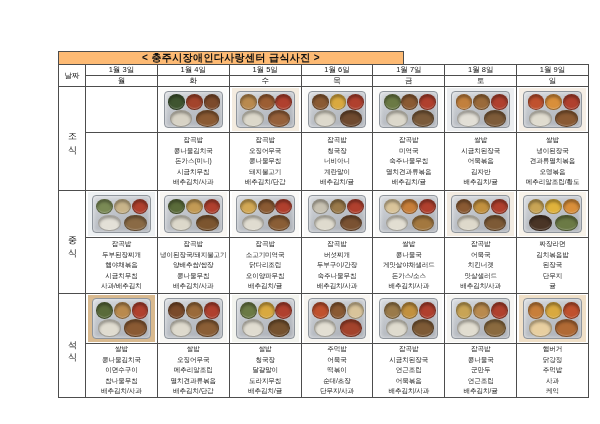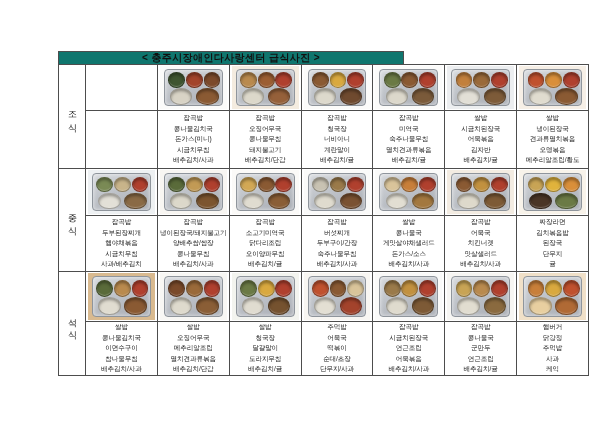--- a/index.html
+++ b/index.html
@@ -10,21 +10,21 @@
   .approval{position:absolute;left:418px;top:18px;width:152px;display:grid;
             grid-template-columns:17px 1fr 1fr 1fr;grid-template-rows:11px 17px;
             grid-auto-flow:column;border-left:1px solid #4d4d4d;border-top:1px solid #4d4d4d;background:#fff;}
   .acell{border-right:1px solid #4d4d4d;border-bottom:1px solid #4d4d4d;
          display:flex;align-items:center;justify-content:center;}
   .ap-label{grid-row:1/3;flex-direction:column;font-size:7px;line-height:8.5px;}
   .ap-h{font-size:7.5px;}
 
   
   .titlebox{position:absolute;left:58px;top:51px;width:344px;height:12px;
-            border:1px solid #4d4d4d;background:#0f766e;display:flex;align-items:center;justify-content:center;
+            border:1px solid #4d4d4d;background:#fdba74;display:flex;align-items:center;justify-content:center;
             font-weight:bold;font-size:10px;letter-spacing:.4px;white-space:nowrap;}
 
   
   #meal-table{position:absolute;left:58px;top:64px;width:530px;
               border-left:1px solid #4d4d4d;border-top:1px solid #4d4d4d;background:#fff;}
   .grid{display:grid;grid-template-columns:27px repeat(7,1fr);grid-auto-flow:column;}
   .cell{border-right:1px solid #4d4d4d;border-bottom:1px solid #4d4d4d;overflow:hidden;
         background:#fff;position:relative;}
   .hc{display:flex;align-items:center;justify-content:center;font-size:7.5px;white-space:nowrap;}
   .hlbl{display:flex;align-items:center;justify-content:center;font-size:7.5px;}
@@ -43,20 +43,37 @@
 </style>
 </head>
 <body>
 
 <div class="page">
 
 
   <div class="titlebox">&lt; 충주시장애인다사랑센터 급식사진 &gt;</div>
 
   <div id="meal-table">
+      <div class="grid" style="grid-template-rows: 11px 11px;">
+        <div class="cell hlbl" style="grid-row: 1 / 3;">날짜</div>
+        <div class="cell hc">1월 3일</div>
+        <div class="cell hc">월</div>
+        <div class="cell hc">1월 4일</div>
+        <div class="cell hc">화</div>
+        <div class="cell hc">1월 5일</div>
+        <div class="cell hc">수</div>
+        <div class="cell hc">1월 6일</div>
+        <div class="cell hc">목</div>
+        <div class="cell hc">1월 7일</div>
+        <div class="cell hc">금</div>
+        <div class="cell hc">1월 8일</div>
+        <div class="cell hc">토</div>
+        <div class="cell hc">1월 9일</div>
+        <div class="cell hc">일</div>
+      </div>
       <div class="grid" style="grid-template-rows: 46px 58px;">
         <div class="cell mlbl" style="grid-row: 1 / 3;">조식</div>
         <div class="cell pcell"></div>
         <div class="cell mcell"></div>
         <div class="cell pcell">
           <div class="photo" style="background: rgb(251, 251, 250);">
             <div class="tray">
               <div class="bowl" style="left: 6%; top: 7%; width: 26%; height: 38%; background: rgb(63, 85, 48);"></div>
               <div class="bowl" style="left: 37%; top: 7%; width: 26%; height: 38%; background: rgb(163, 68, 44);"></div>
               <div class="bowl" style="left: 68%; top: 7%; width: 26%; height: 38%; background: rgb(124, 74, 43);"></div>

